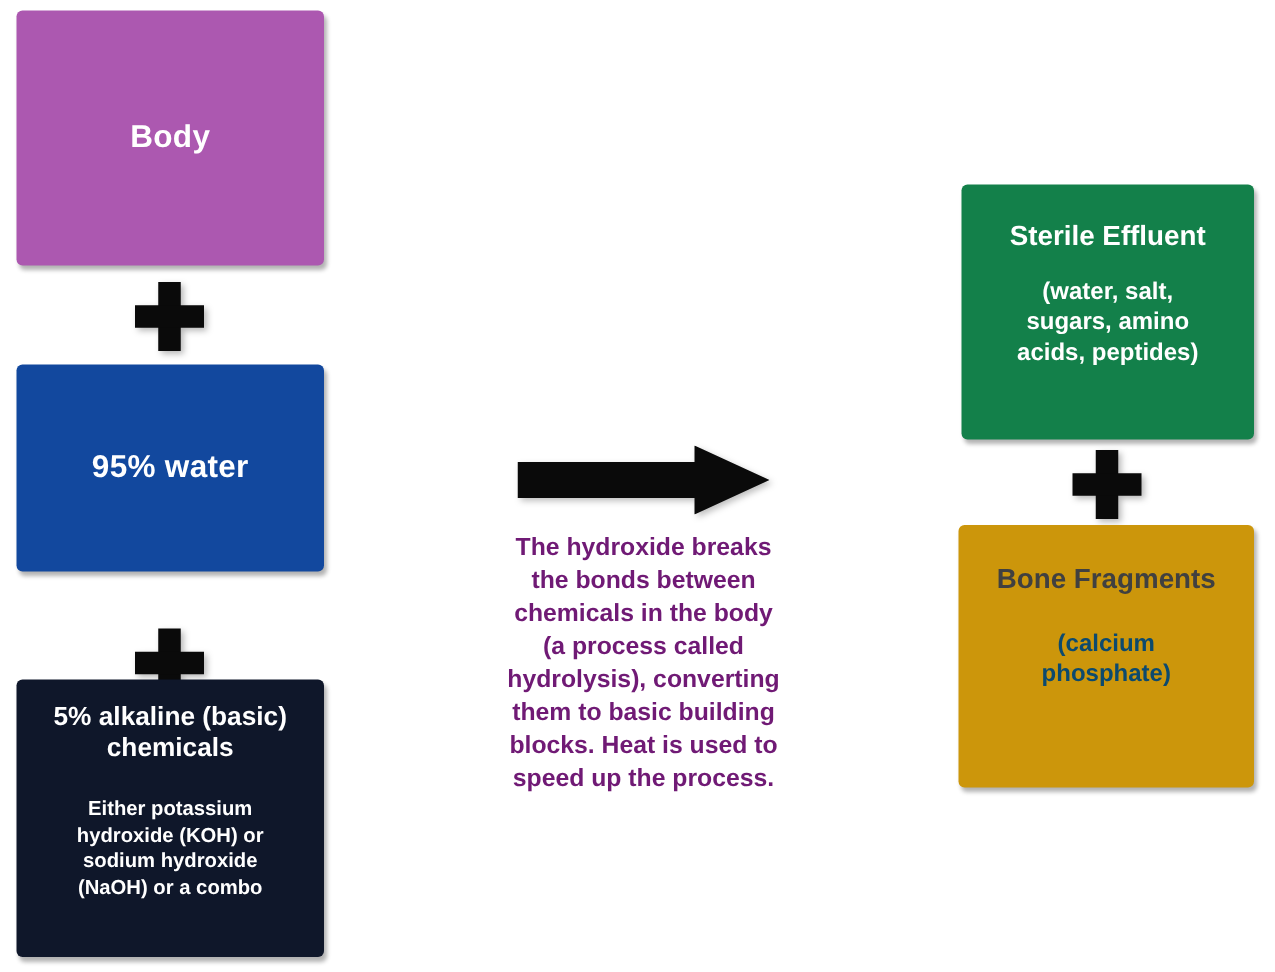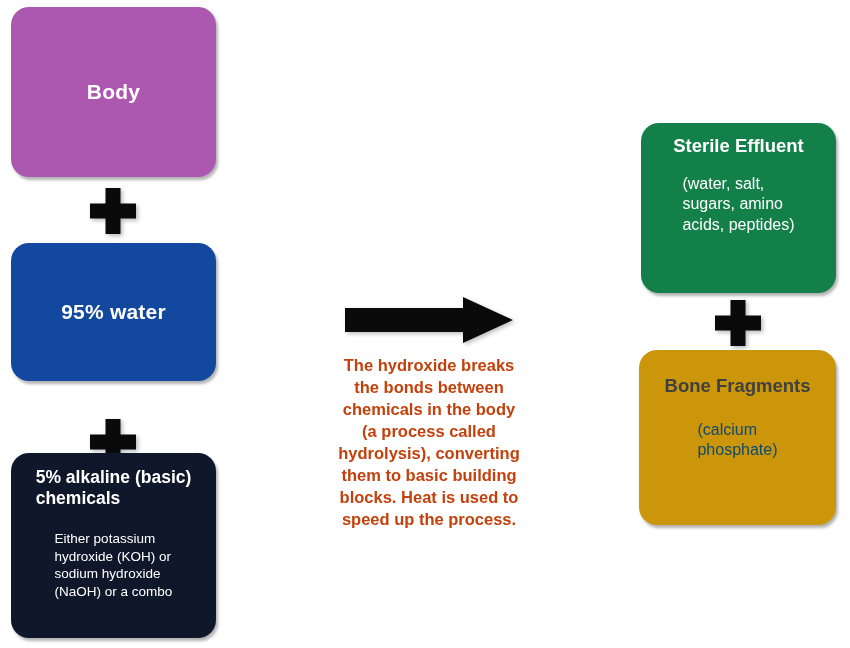--- a/index.html
+++ b/index.html
@@ -21,37 +21,38 @@
     left: 0;
     top: 0;
     width: 850px;
     height: 648px;
   }
 
   
   .box {
     position: absolute;
     box-sizing: border-box;
-    border-radius: 18px;
+    border-radius: 4px;
     display: flex;
     flex-direction: column;
     align-items: center;
     justify-content: center;
+    text-align: center;
     color: #ffffff;
     box-shadow: 2px 3px 3px rgba(0,0,0,0.30);
     padding: 4px 8px;
     line-height: 1.22;
   }
   .box .title {
     font-weight: bold;
     display: block;
     white-space: pre-line;
   }
   .box .sub {
-    font-weight: normal;
+    font-weight: bold;
     display: block;
     white-space: pre-line;
   }
 
   
   #box-body {
     left: 11px; top: 7px; width: 205px; height: 170px;
   }
   #box-body .title { font-size: 21px; letter-spacing: .2px; }
 
@@ -65,21 +66,21 @@
     justify-content: flex-start;
     padding-top: 14px;
   }
   #box-alkaline .title { font-size: 17.5px; }
   #box-alkaline .sub   { font-size: 13.5px; margin-top: 20px; line-height: 1.32; }
 
   
   #box-effluent {
     left: 641px; top: 123px; width: 195px; height: 170px;
     justify-content: flex-start;
-    padding-top: 12px;
+    padding-top: 23px;
   }
   #box-effluent .title { font-size: 18.5px; }
   #box-effluent .sub   { font-size: 16px; margin-top: 16px; line-height: 1.30; }
 
   #box-bone {
     left: 639px; top: 350px; width: 197px; height: 175px;
     justify-content: flex-start;
     padding-top: 25px;
   }
   #box-bone .title { font-size: 18.5px; color: #404040; }
@@ -127,21 +128,21 @@
   .caption {
     position: absolute;
     left: 320px;
     top: 355px;
     width: 218px;
     text-align: center;
     font-family: "Liberation Sans", sans-serif;
     font-size: 16.5px;
     line-height: 1.33;
     font-weight: bold;
-    color: #c2410c;
+    color: #701a75;
     white-space: pre-line;
   }
 </style>
 </head>
 <body>
 
 <div class="stage">
 
   <div class="box" id="box-body" style="background:#AC58B0;">
     <span class="title">Body</span>

